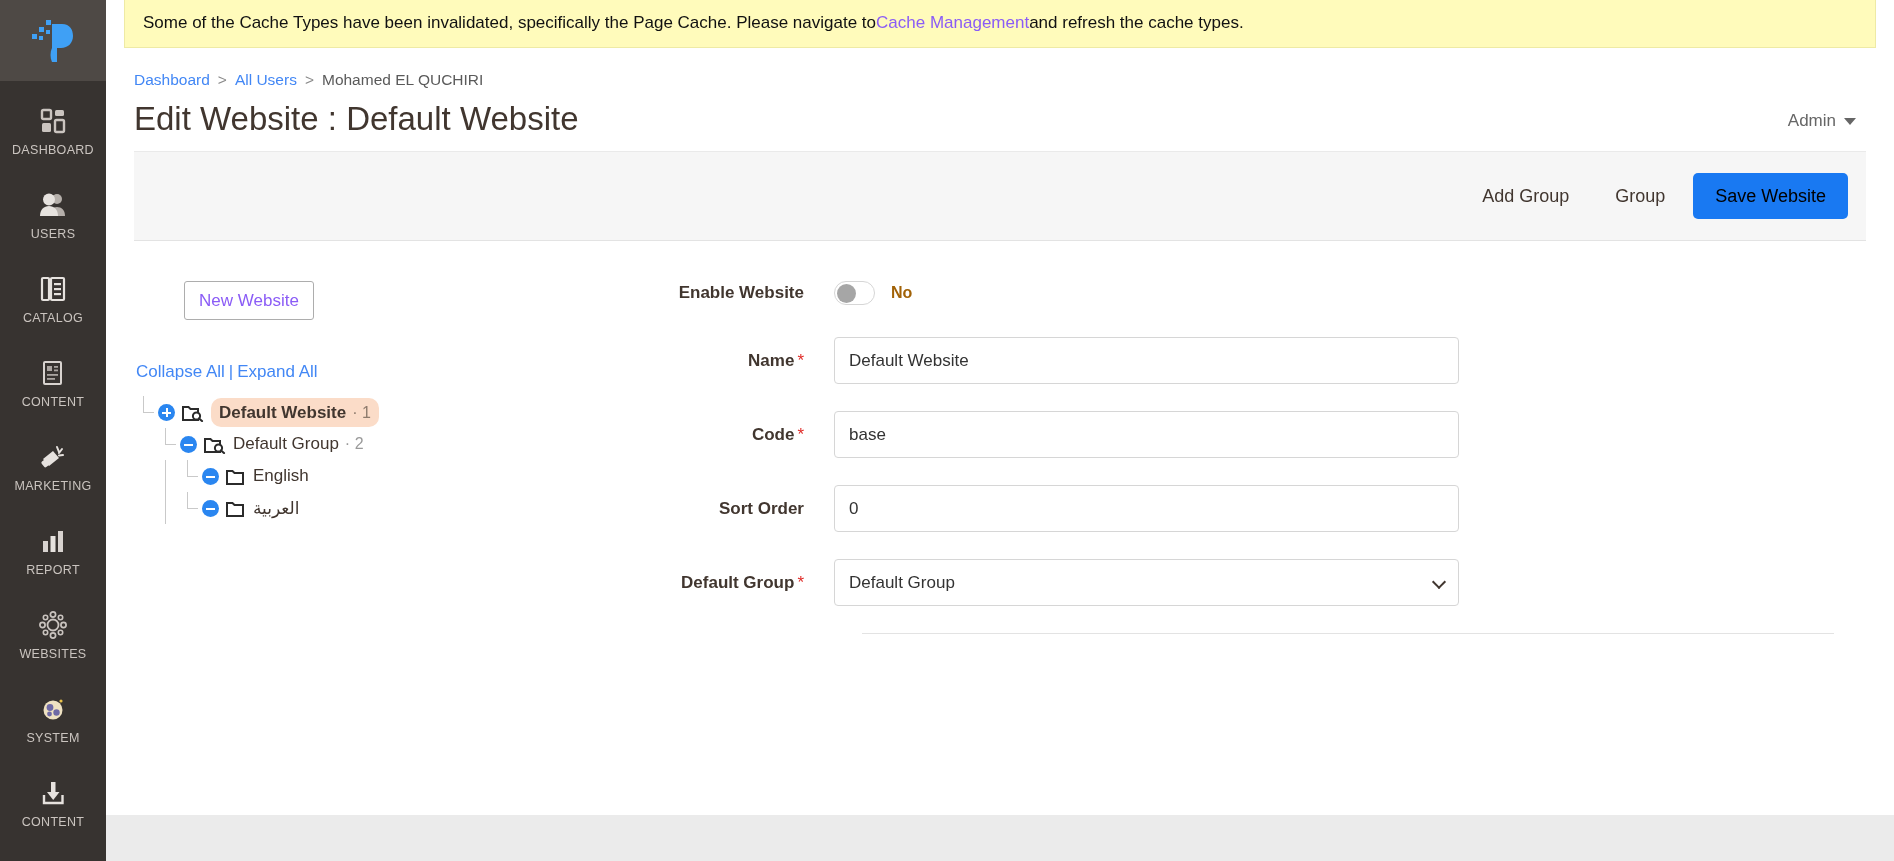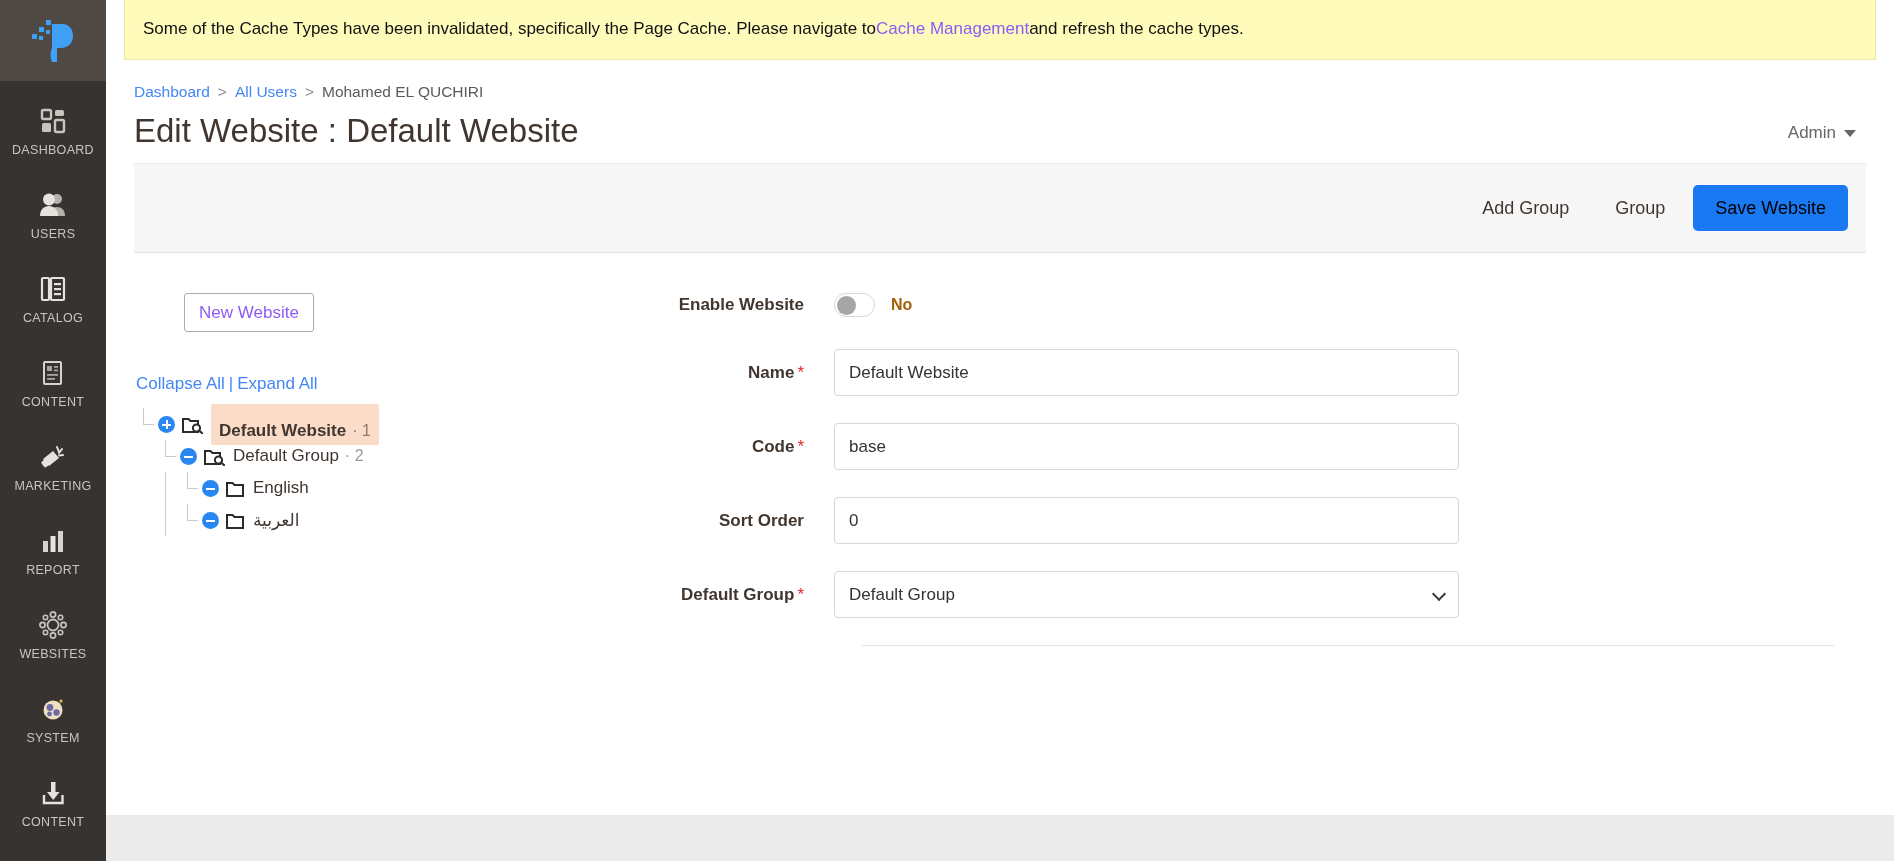--- a/index.html
+++ b/index.html
@@ -75,21 +75,21 @@
 
   .notice {
     margin: 0 18px 0 18px;
     background: #fffbbb;
     border: 1px solid #eeeaa5;
     border-top: 0;
     color: #111111;
     font-size: 17px;
     line-height: 1.3;
     padding: 14px 18px 15px 18px;
-    height: 60px;
+    height: 48px;
     display: flex;
     align-items: center;
   }
   .notice a { color: #8b5cf6; text-decoration: none; }
 
   .page-head {
     padding: 24px 28px 0 28px;
     position: relative;
   }
   .breadcrumb {
@@ -258,22 +258,22 @@
     width: 2px; height: 9px;
     background: #ffffff;
   }
 
   .folder-icon { flex: 0 0 auto; margin-right: 7px; display:flex; align-items:center; }
 
   .node-label { color: #41362f; font-size: 17px; }
   .node-label.selected {
     background: #fbdcc8;
     font-weight: bold;
-    padding: 17px 8px 4px 8px;
-    border-radius: 2px;
+    padding: 5px 8px 4px 8px;
+    border-radius: 10px;
   }
   .node-count { color: #9a9a9a; font-size: 16px; margin-left: 6px; }
   .node-label.selected .node-count { color: #8e7b6d; font-weight: normal; }
   .node-label.rtl { direction: rtl; unicode-bidi: embed; }
 
   
   .form { max-width: 1200px; }
   .form-row {
     display: flex;
     align-items: center;

